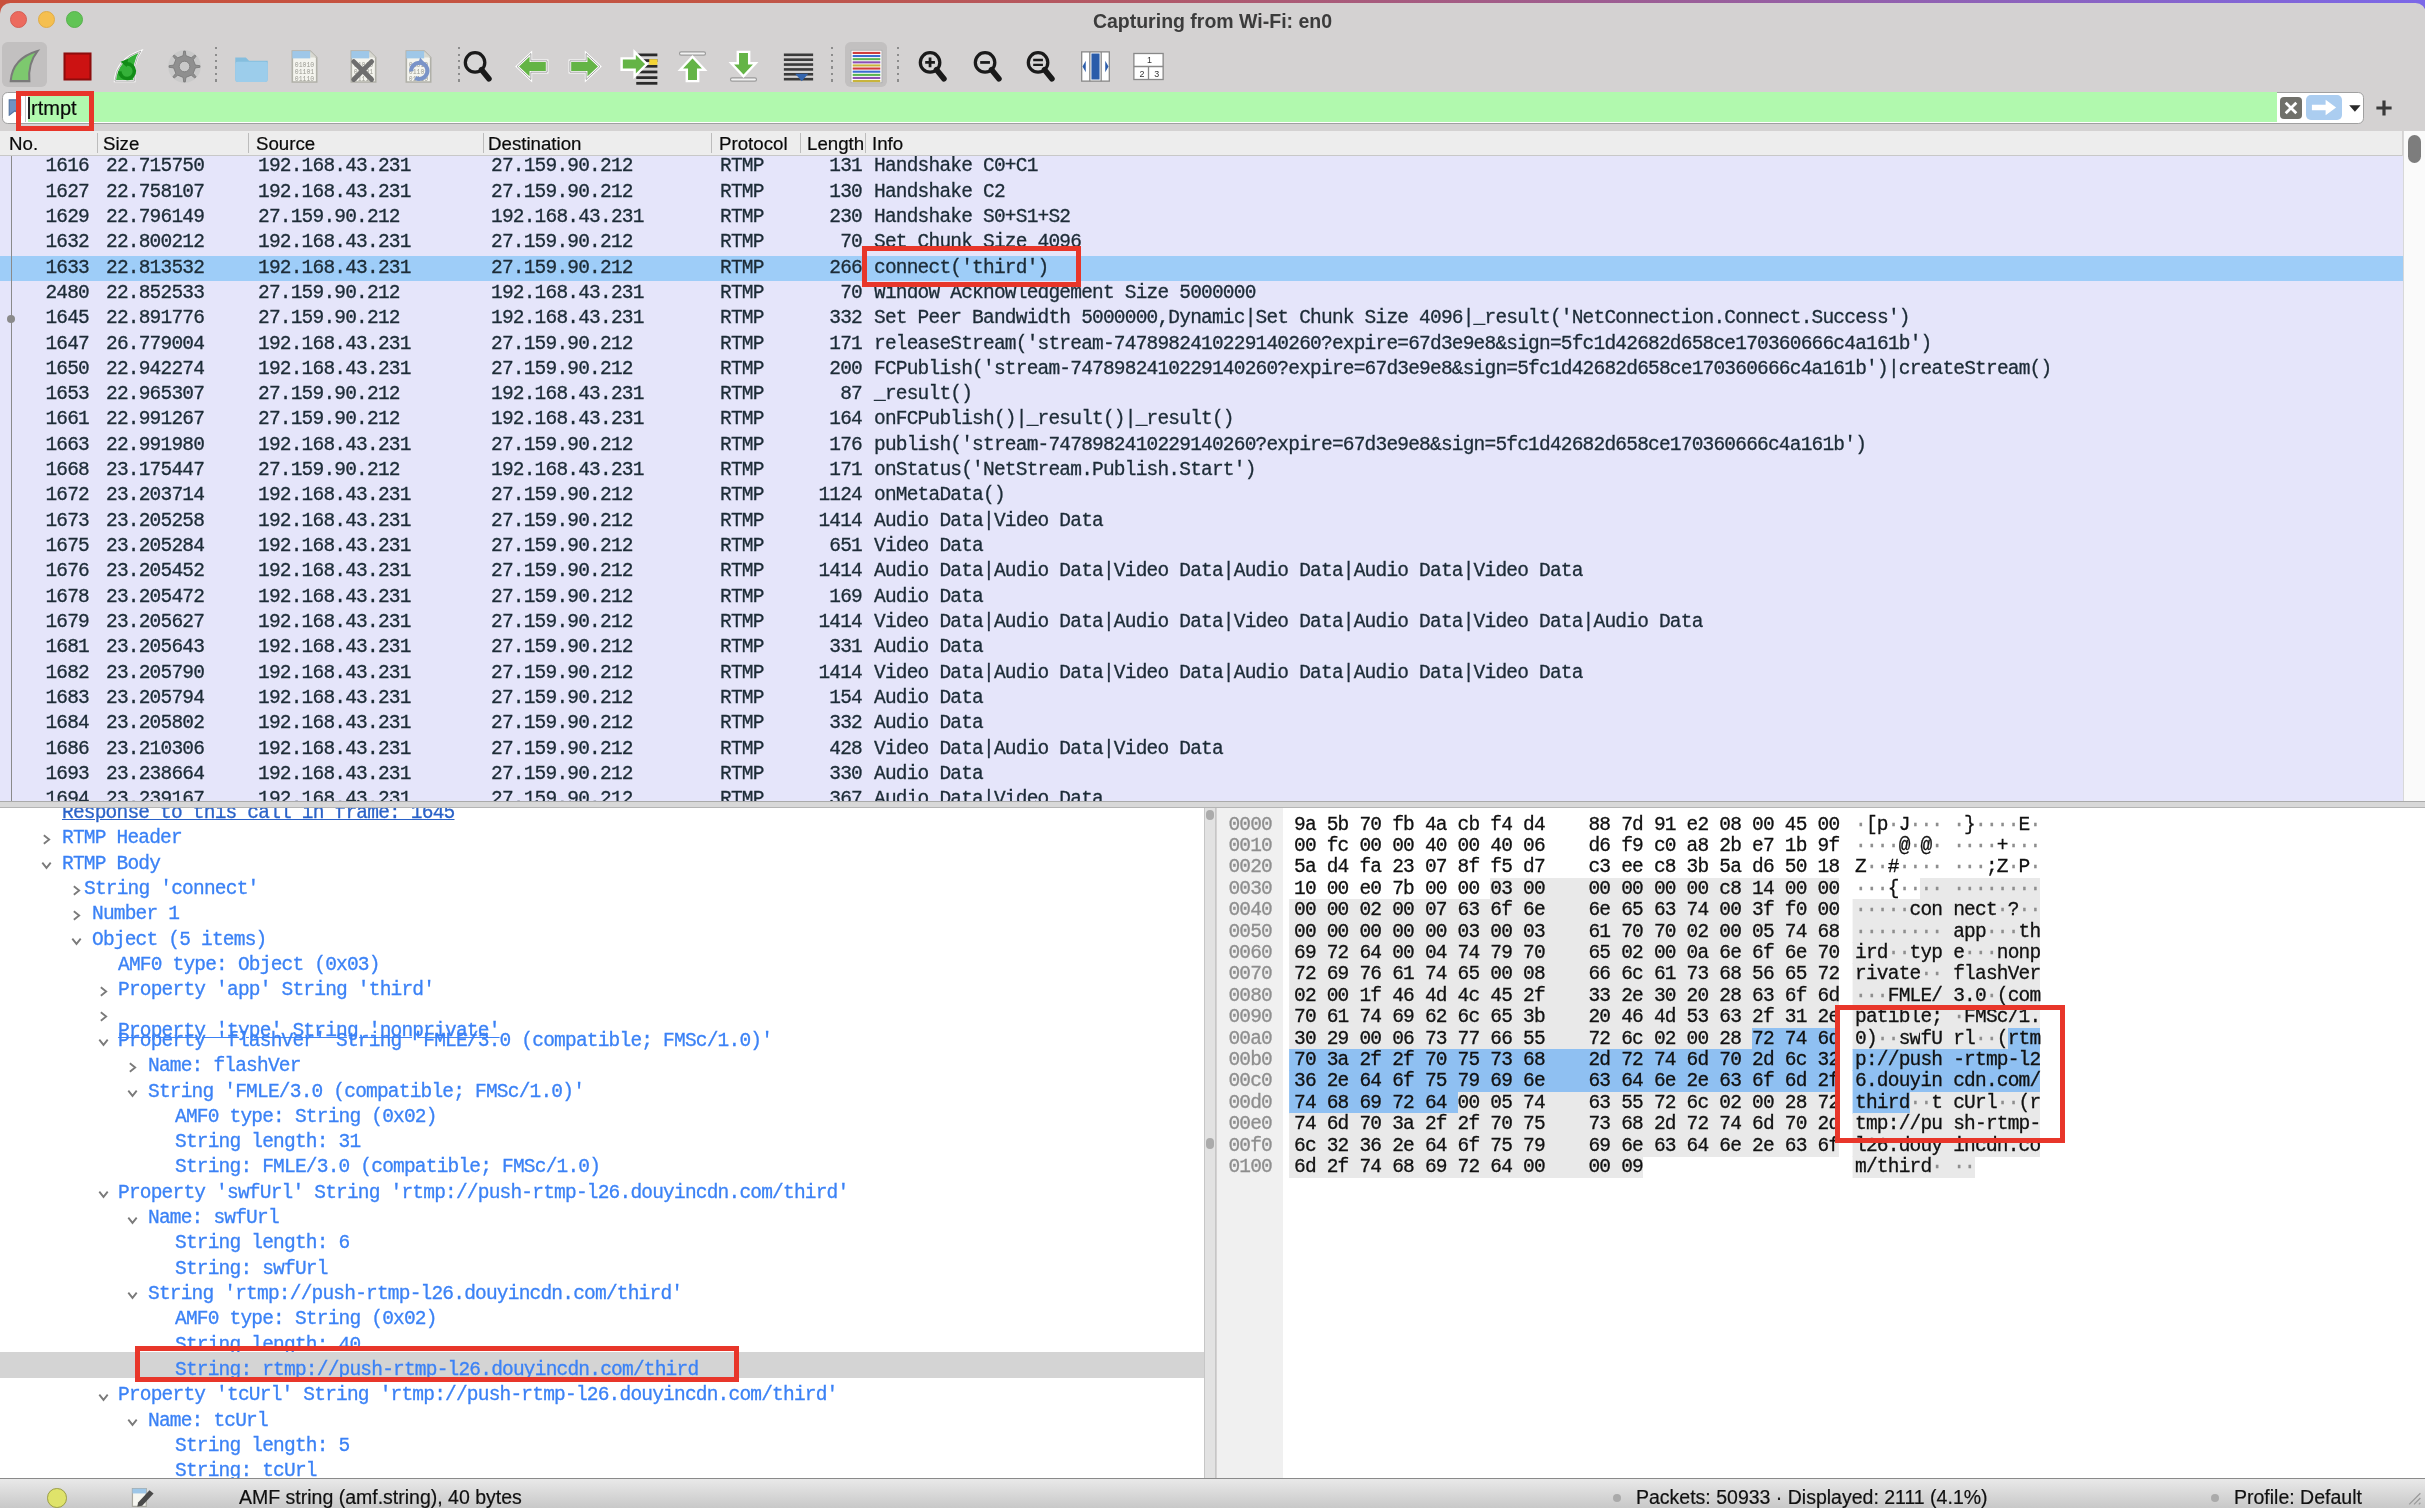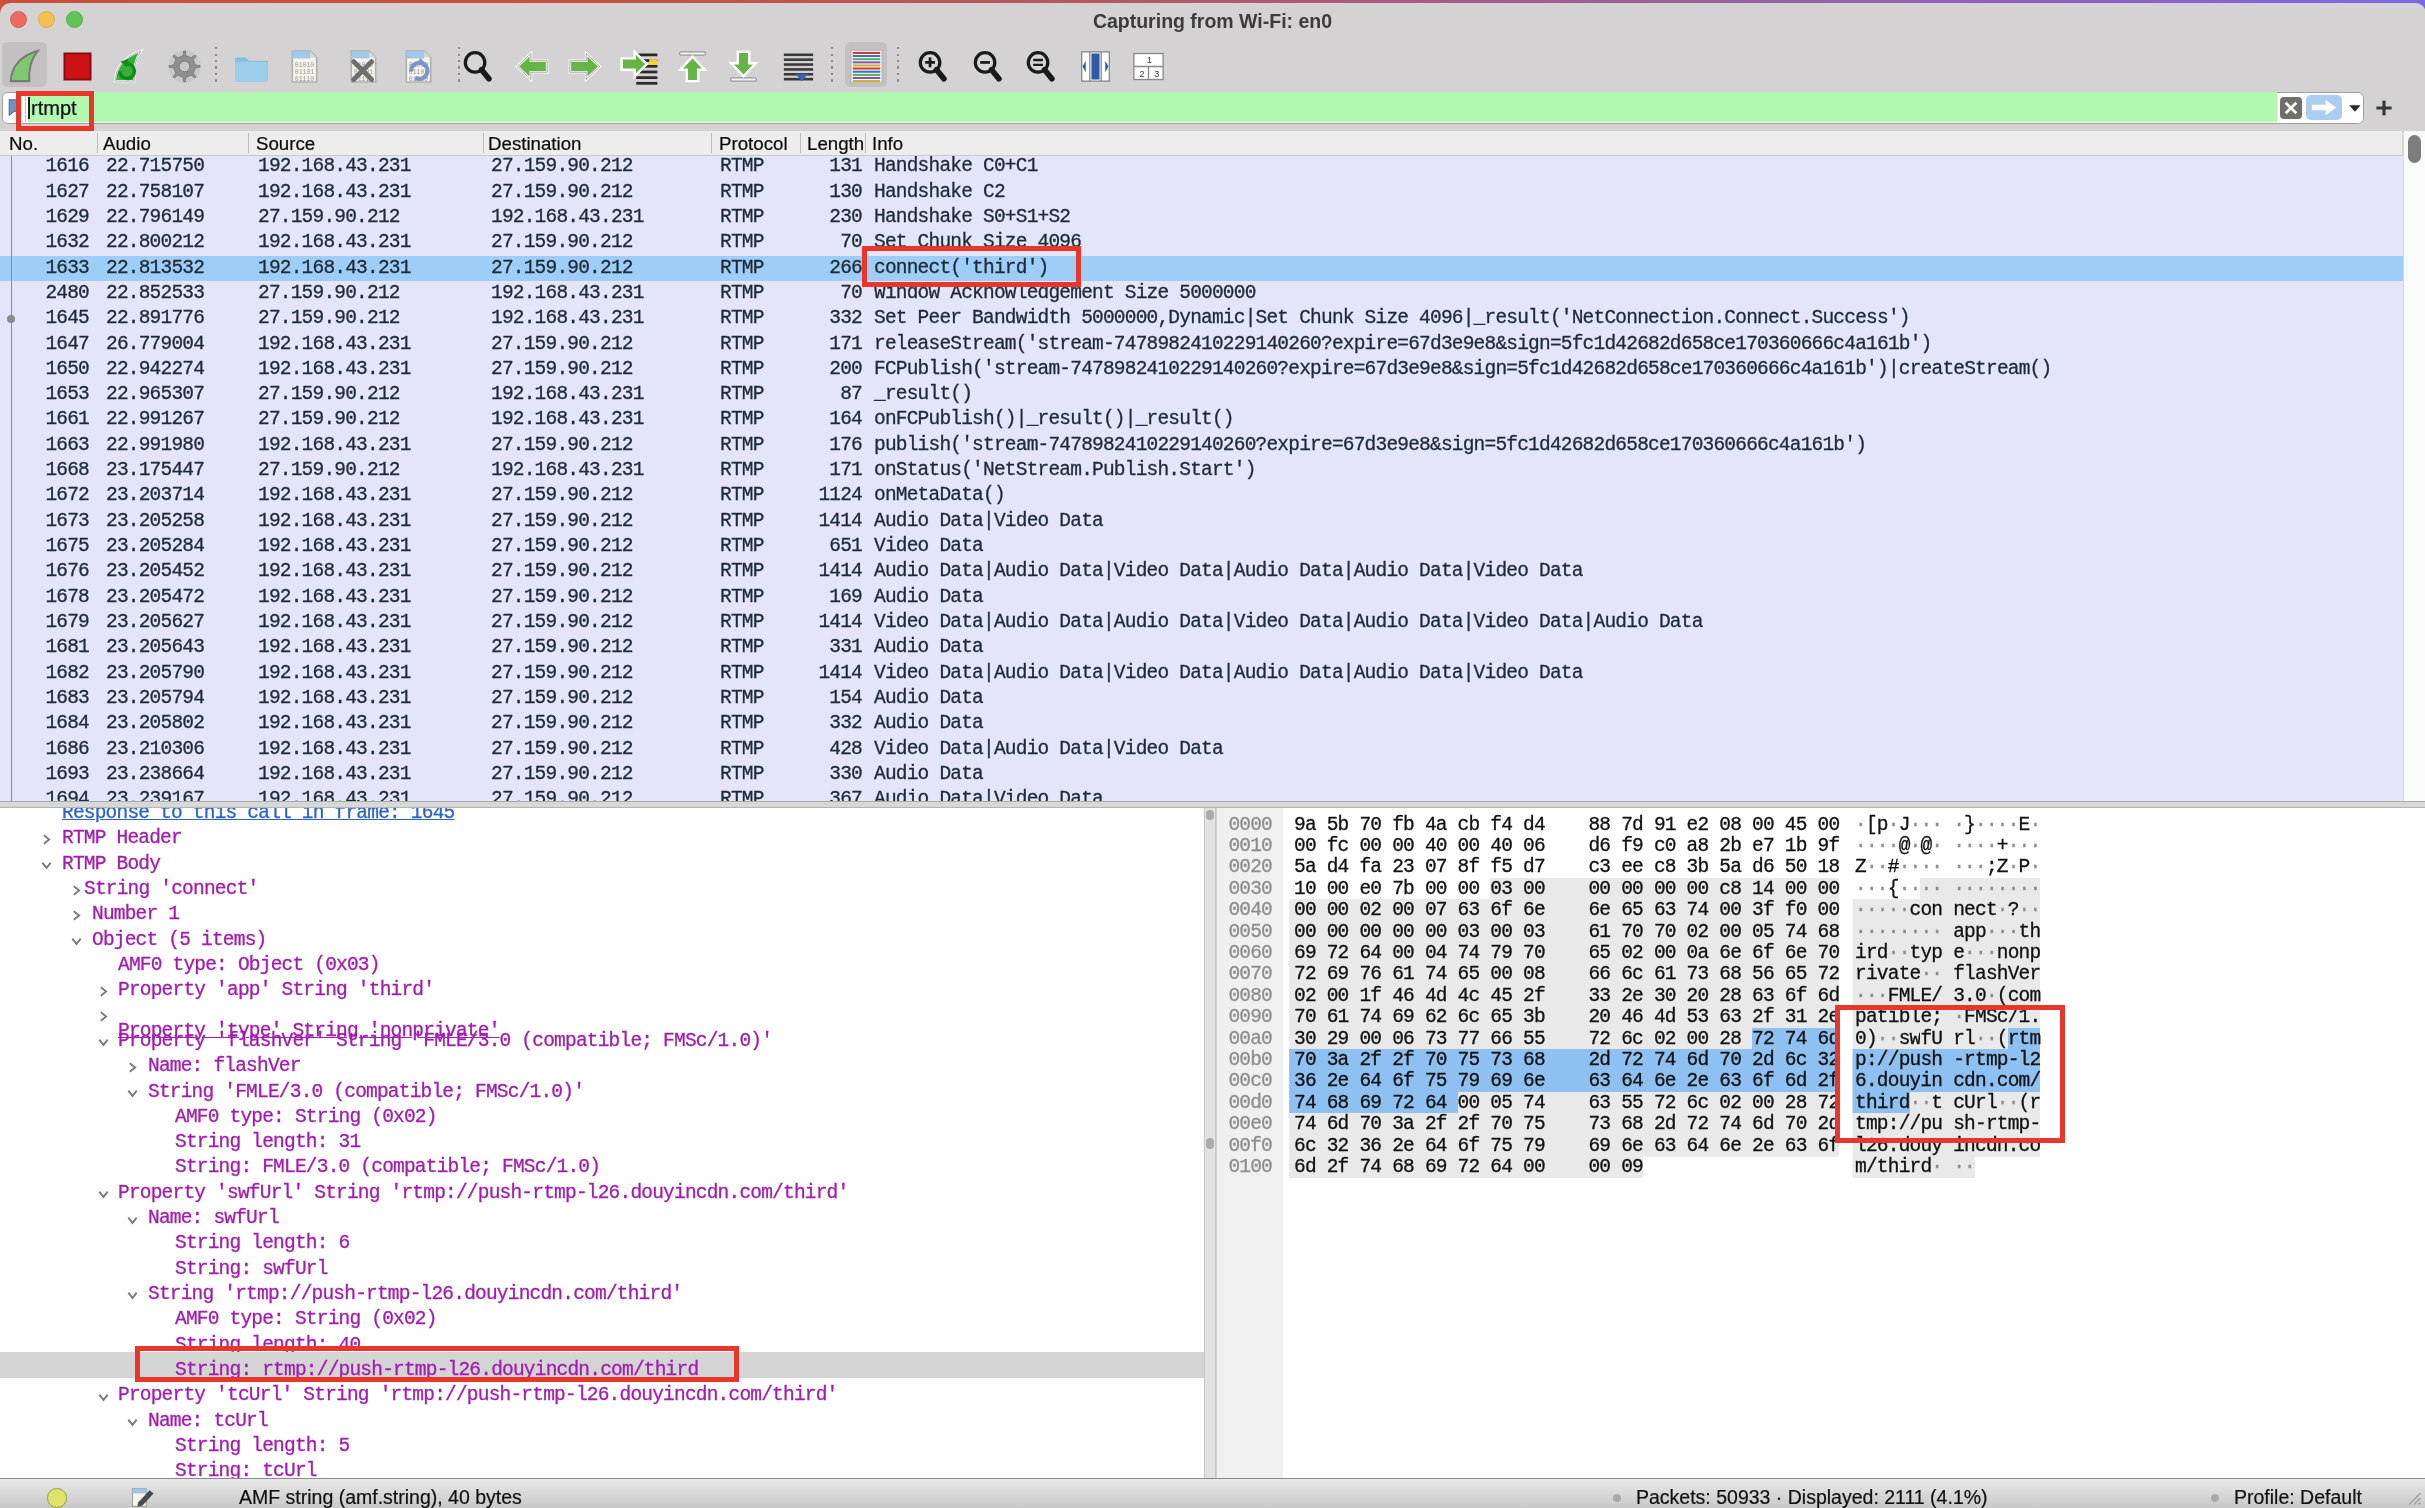--- a/index.html
+++ b/index.html
@@ -30,21 +30,21 @@
 .prow .c1{left:106px;}
 .prow .c2{left:258px;}
 .prow .c3{left:491px;}
 .prow .c4{left:720px;}
 .prow .c5{left:800px;width:62px;text-align:right;}
 .prow .c6{left:874px;}
 
 .split{position:absolute;left:0;width:2426px;background:#d8d8d8;border-top:0.8px solid #aaa;border-bottom:0.8px solid #b4b4b4;}
 
 #dpane{position:absolute;left:0;top:808px;width:1204px;height:670px;background:#fff;overflow:hidden;padding-left:28px;}
-.dln{position:absolute;left:0;width:1204px;height:26px;line-height:24px;font-size:19.5px;color:#a21caf;white-space:pre;}
+.dln{position:absolute;left:0;width:1204px;height:26px;line-height:24px;font-size:19.5px;color:#3b82f6;white-space:pre;}
 .dchev{position:absolute;width:13px;height:13px;}
 
 #vdiv{position:absolute;left:1204px;top:808px;width:12px;height:670px;background:#e2e2e2;border-left:0.8px solid #c6c6c6;border-right:0.8px solid #c6c6c6;}
 #hpane{position:absolute;left:1217px;top:808px;width:1209px;height:670px;background:#fff;overflow:hidden;}
 .hrow{position:absolute;left:0;width:1209px;height:21px;line-height:21px;font-size:19.5px;color:#111;white-space:pre;}
 .hoff{position:absolute;left:11.4px;color:#8e8e8e;}
 .hbytes{position:absolute;left:77px;}
 .hascii{position:absolute;left:638px;}
 .fld{background:#e9e9e9;}
 .sel{background:#8fc0f2;}
@@ -219,21 +219,21 @@
     <path d="M7 12h17v-6l13 9.5-13 9.5v-6H7z" fill="#fff"></path>
   </svg>
 <svg style="position:absolute;left:2348px;top:104px;" width="13.8" height="9" viewBox="0 0 17 11">
     <path d="M1.5 1.5h14l-7 8z" fill="#2a2a2a"></path>
   </svg>
 <svg style="position:absolute;left:2374px;top:98px;" width="20" height="20" viewBox="0 0 25 25">
     <path d="M12.5 3v19M3 12.5h19" stroke="#3a3a3a" stroke-width="4"></path>
   </svg>
 <div id="hdr">
     <span style="left:9px;">No.</span>
-    <span style="left:103px;">Audio</span>
+    <span style="left:103px;">Size</span>
     <span style="left:256px;">Source</span>
     <span style="left:488px;">Destination</span>
     <span style="left:719px;">Protocol</span>
     <span style="left:807px;">Length</span>
     <span style="left:872px;">Info</span>
     <i style="left:97px;"></i>
     <i style="left:248px;"></i>
     <i style="left:483px;"></i>
     <i style="left:711px;"></i>
     <i style="left:800px;"></i>

